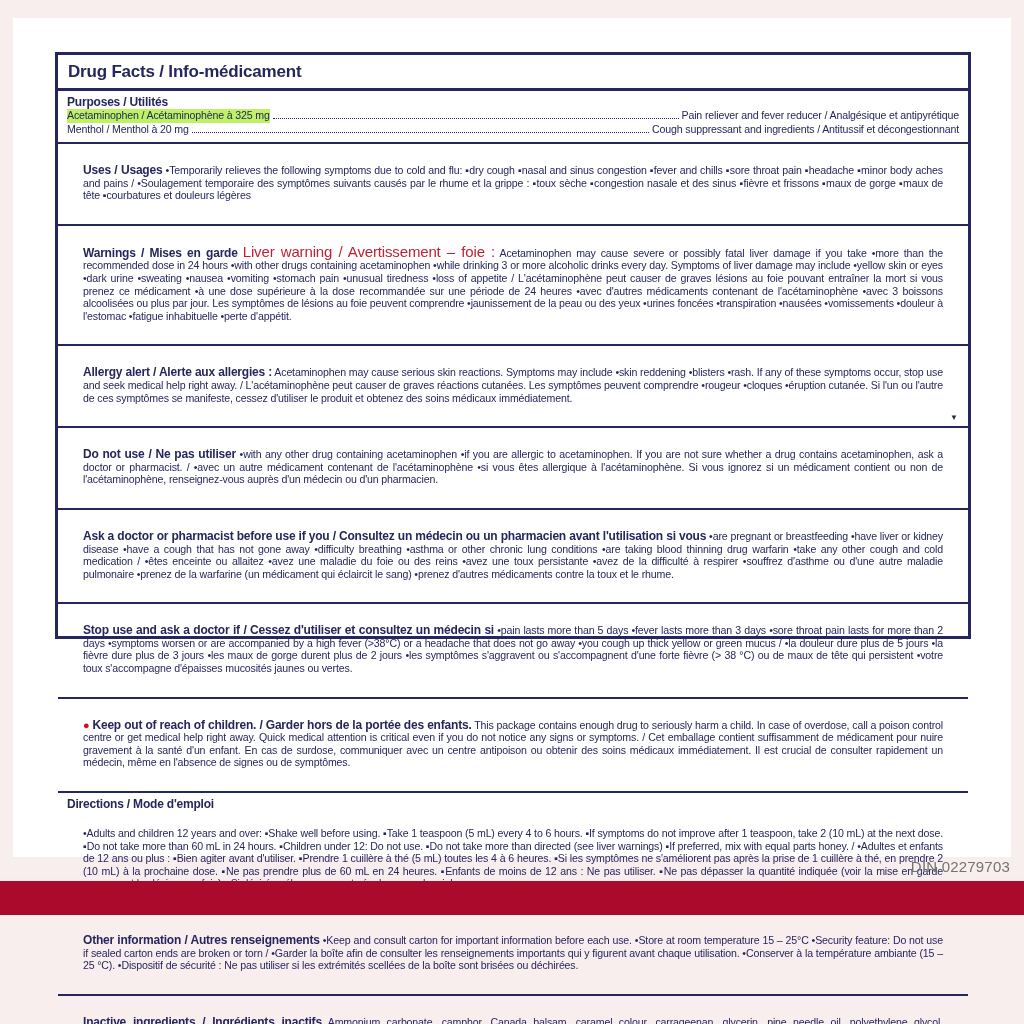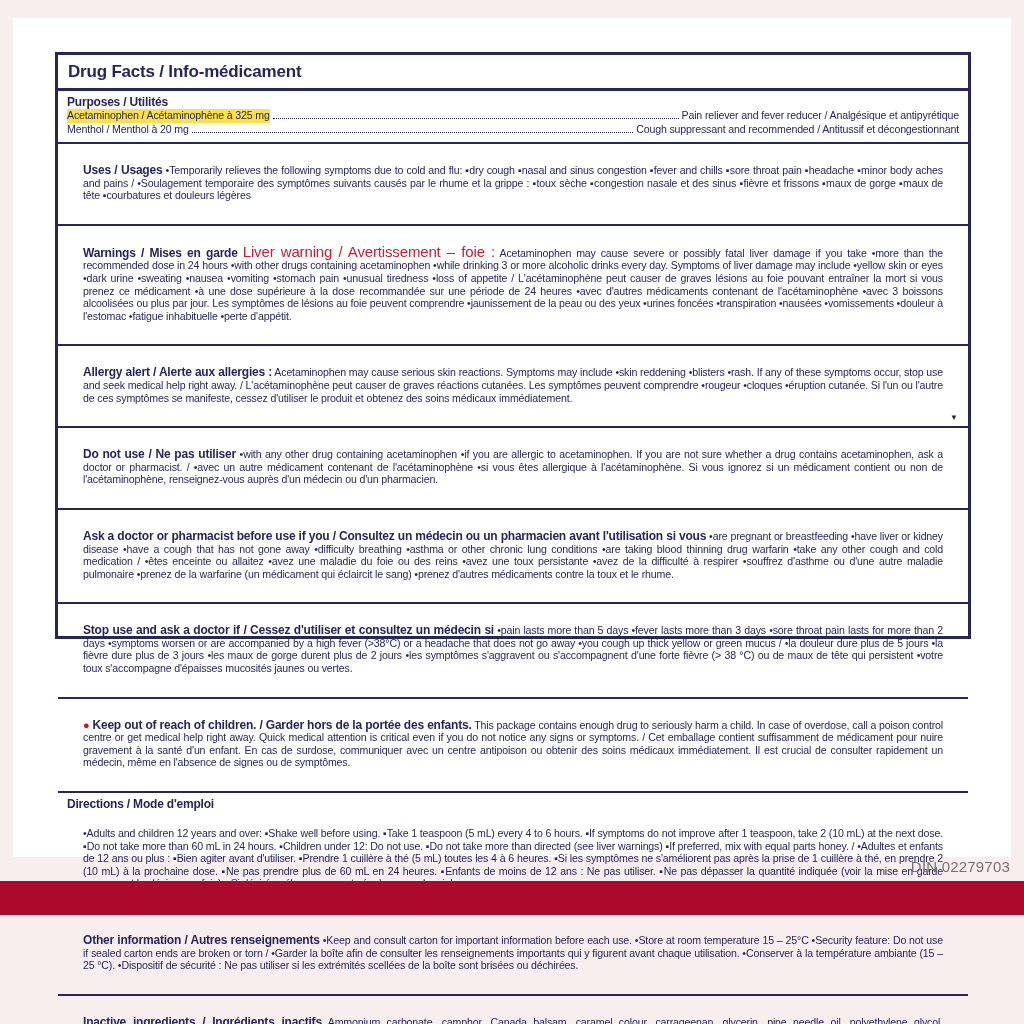--- a/index.html
+++ b/index.html
@@ -31,21 +31,21 @@
   .body-txt{
     font-size:10.6px;line-height:12.6px;letter-spacing:-0.15px;
     text-align:justify;color:#26265e;
   }
   .sec-title{font-size:12px;font-weight:bold;letter-spacing:-0.2px;}
   .inline-p{margin:16px;}
   
   .ai-header-row{display:flex;justify-content:space-between;align-items:baseline;}
   .ai-row{display:flex;align-items:baseline;font-size:10.6px;line-height:13.5px;letter-spacing:-0.15px;}
   .ai-name{white-space:nowrap;}
-  .hl{background:#fde047;}
+  .hl{background:#bef264;}
   .leader{flex:1;border-bottom:1.5px dotted #26265e;margin:0 3px 3px 3px;min-width:20px;}
   .ai-purpose{white-space:nowrap;}
   
   .red-label{color:#c22134;font-weight:normal;font-size:15px;}
   .red-dot{color:#cc1122;font-size:11px;}
   .allergy-sec{position:relative;}
   .down-arrow{position:absolute;right:10px;bottom:4px;font-size:8px;color:#26265e;}
   .dir-title{display:block;margin:0 0 1px 0;}
   .q-row{display:flex;align-items:baseline;gap:6px;margin-left:27px;}
   .q-body{font-size:11px;letter-spacing:-0.15px;}
@@ -71,21 +71,21 @@
         <span class="sec-title">Purposes / Utilités</span>
       </div>
       <div class="ai-row">
         <span class="ai-name hl">Acetaminophen / Acétaminophène à 325 mg</span>
         <span class="leader"></span>
         <span class="ai-purpose">Pain reliever and fever reducer / Analgésique et antipyrétique</span>
       </div>
       <div class="ai-row">
         <span class="ai-name">Menthol / Menthol à 20 mg</span>
         <span class="leader"></span>
-        <span class="ai-purpose">Cough suppressant and recommended / Antitussif et décongestionnant</span>
+        <span class="ai-purpose">Cough suppressant and ingredients / Antitussif et décongestionnant</span>
       </div>
     </section>
 
     <section>
       <p class="inline-p body-txt">
         <span class="sec-title">Uses / Usages</span>
         <span>•Temporarily relieves the following symptoms due to cold and flu: ▪dry cough ▪nasal and sinus congestion ▪fever and chills ▪sore throat pain ▪headache ▪minor body aches and pains / •Soulagement temporaire des symptômes suivants causés par le rhume et la grippe : ▪toux sèche ▪congestion nasale et des sinus ▪fièvre et frissons ▪maux de gorge ▪maux de tête ▪courbatures et douleurs légères</span>
       </p>
     </section>
 

